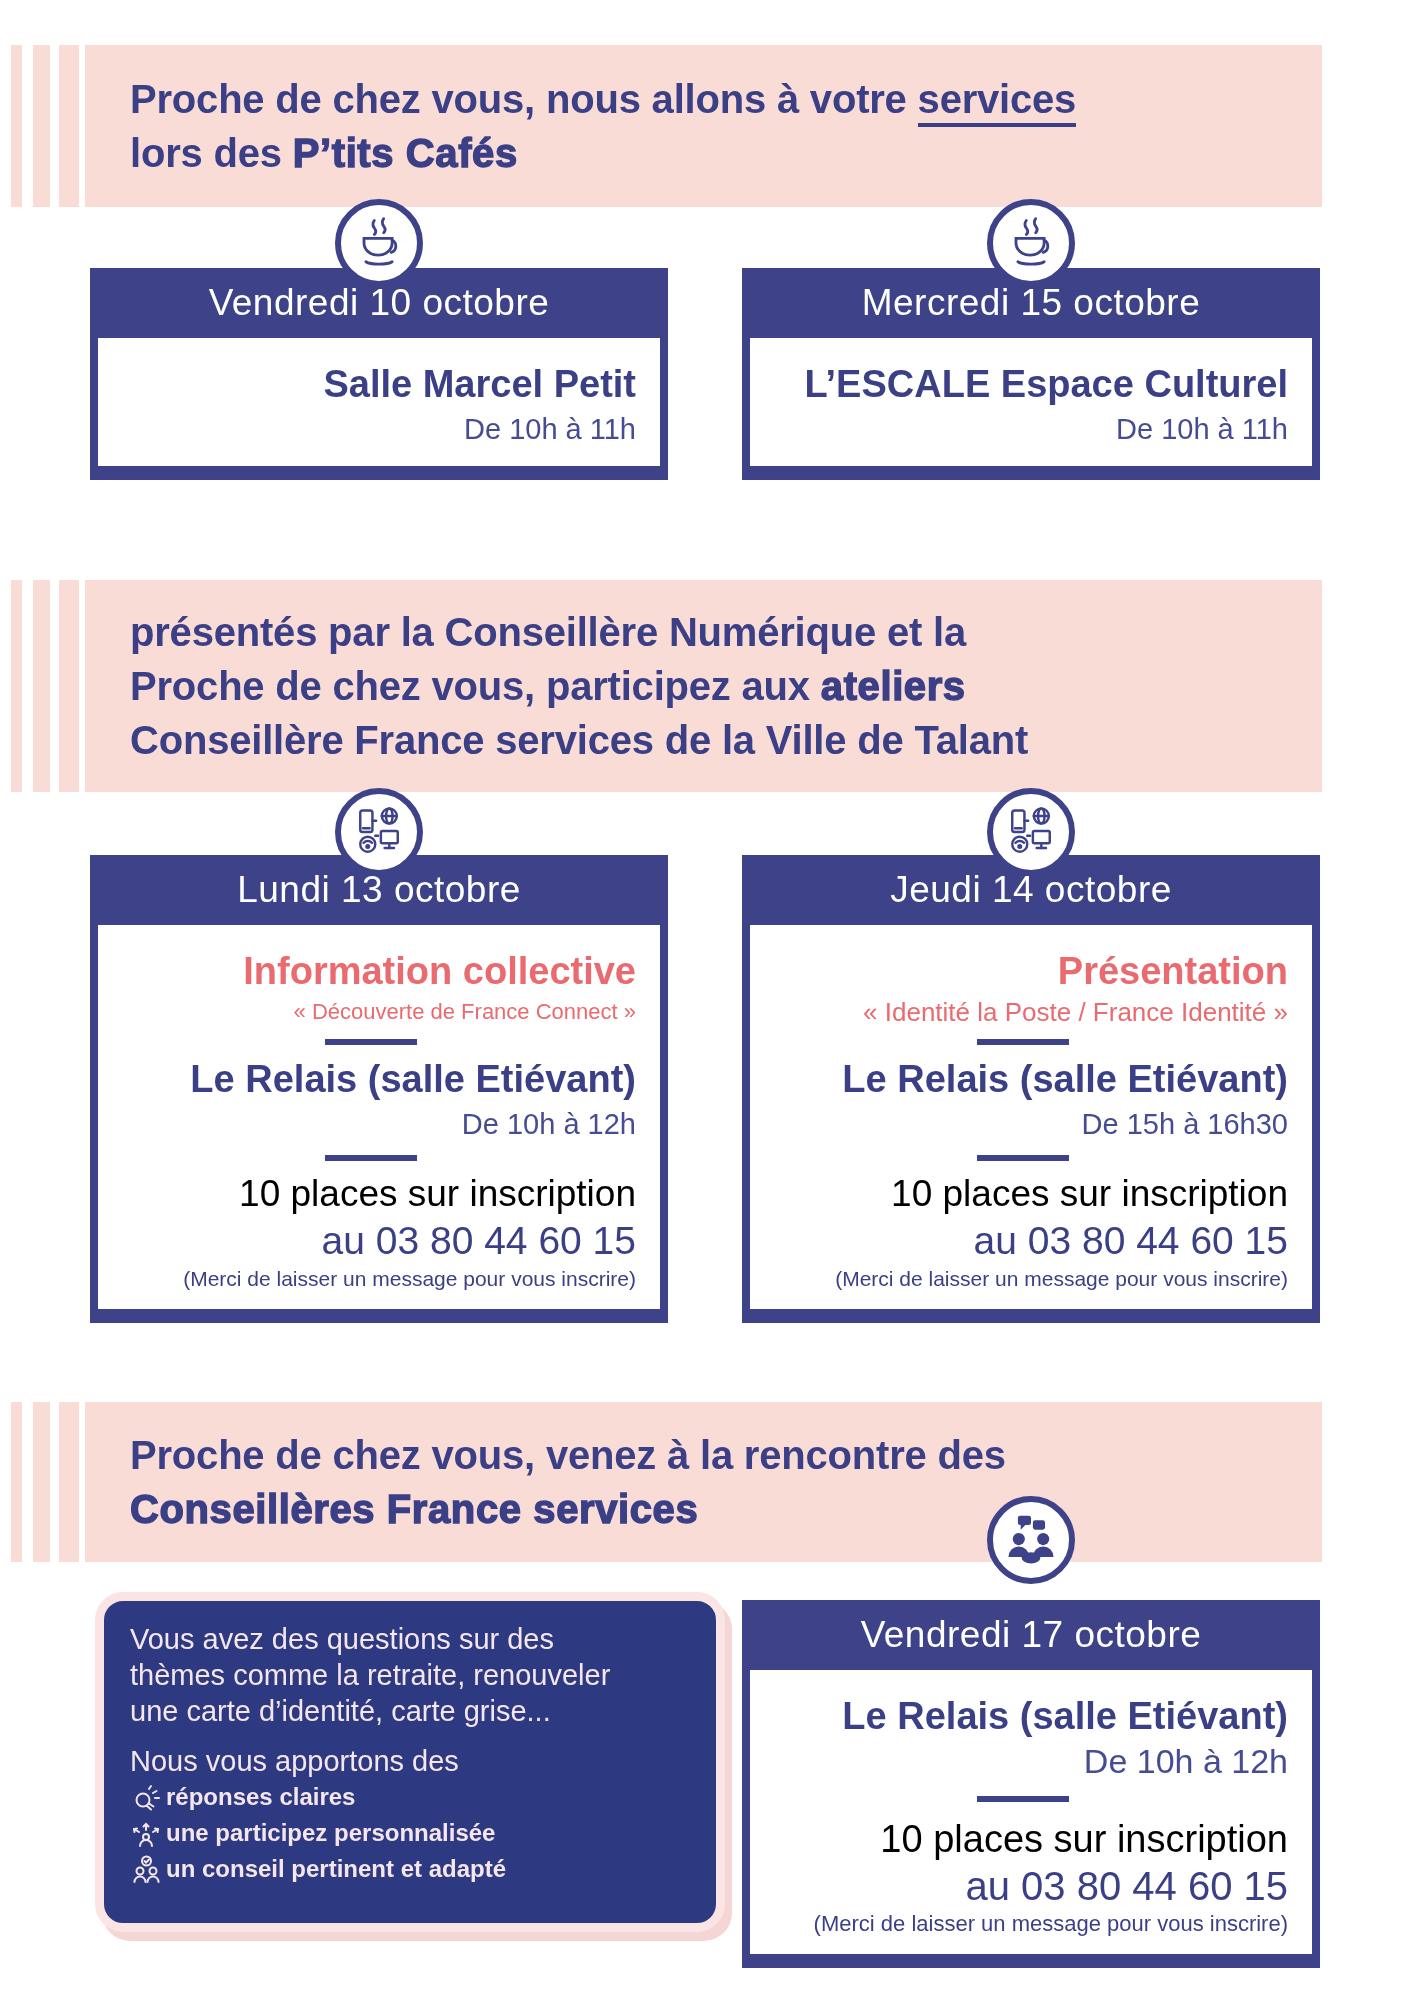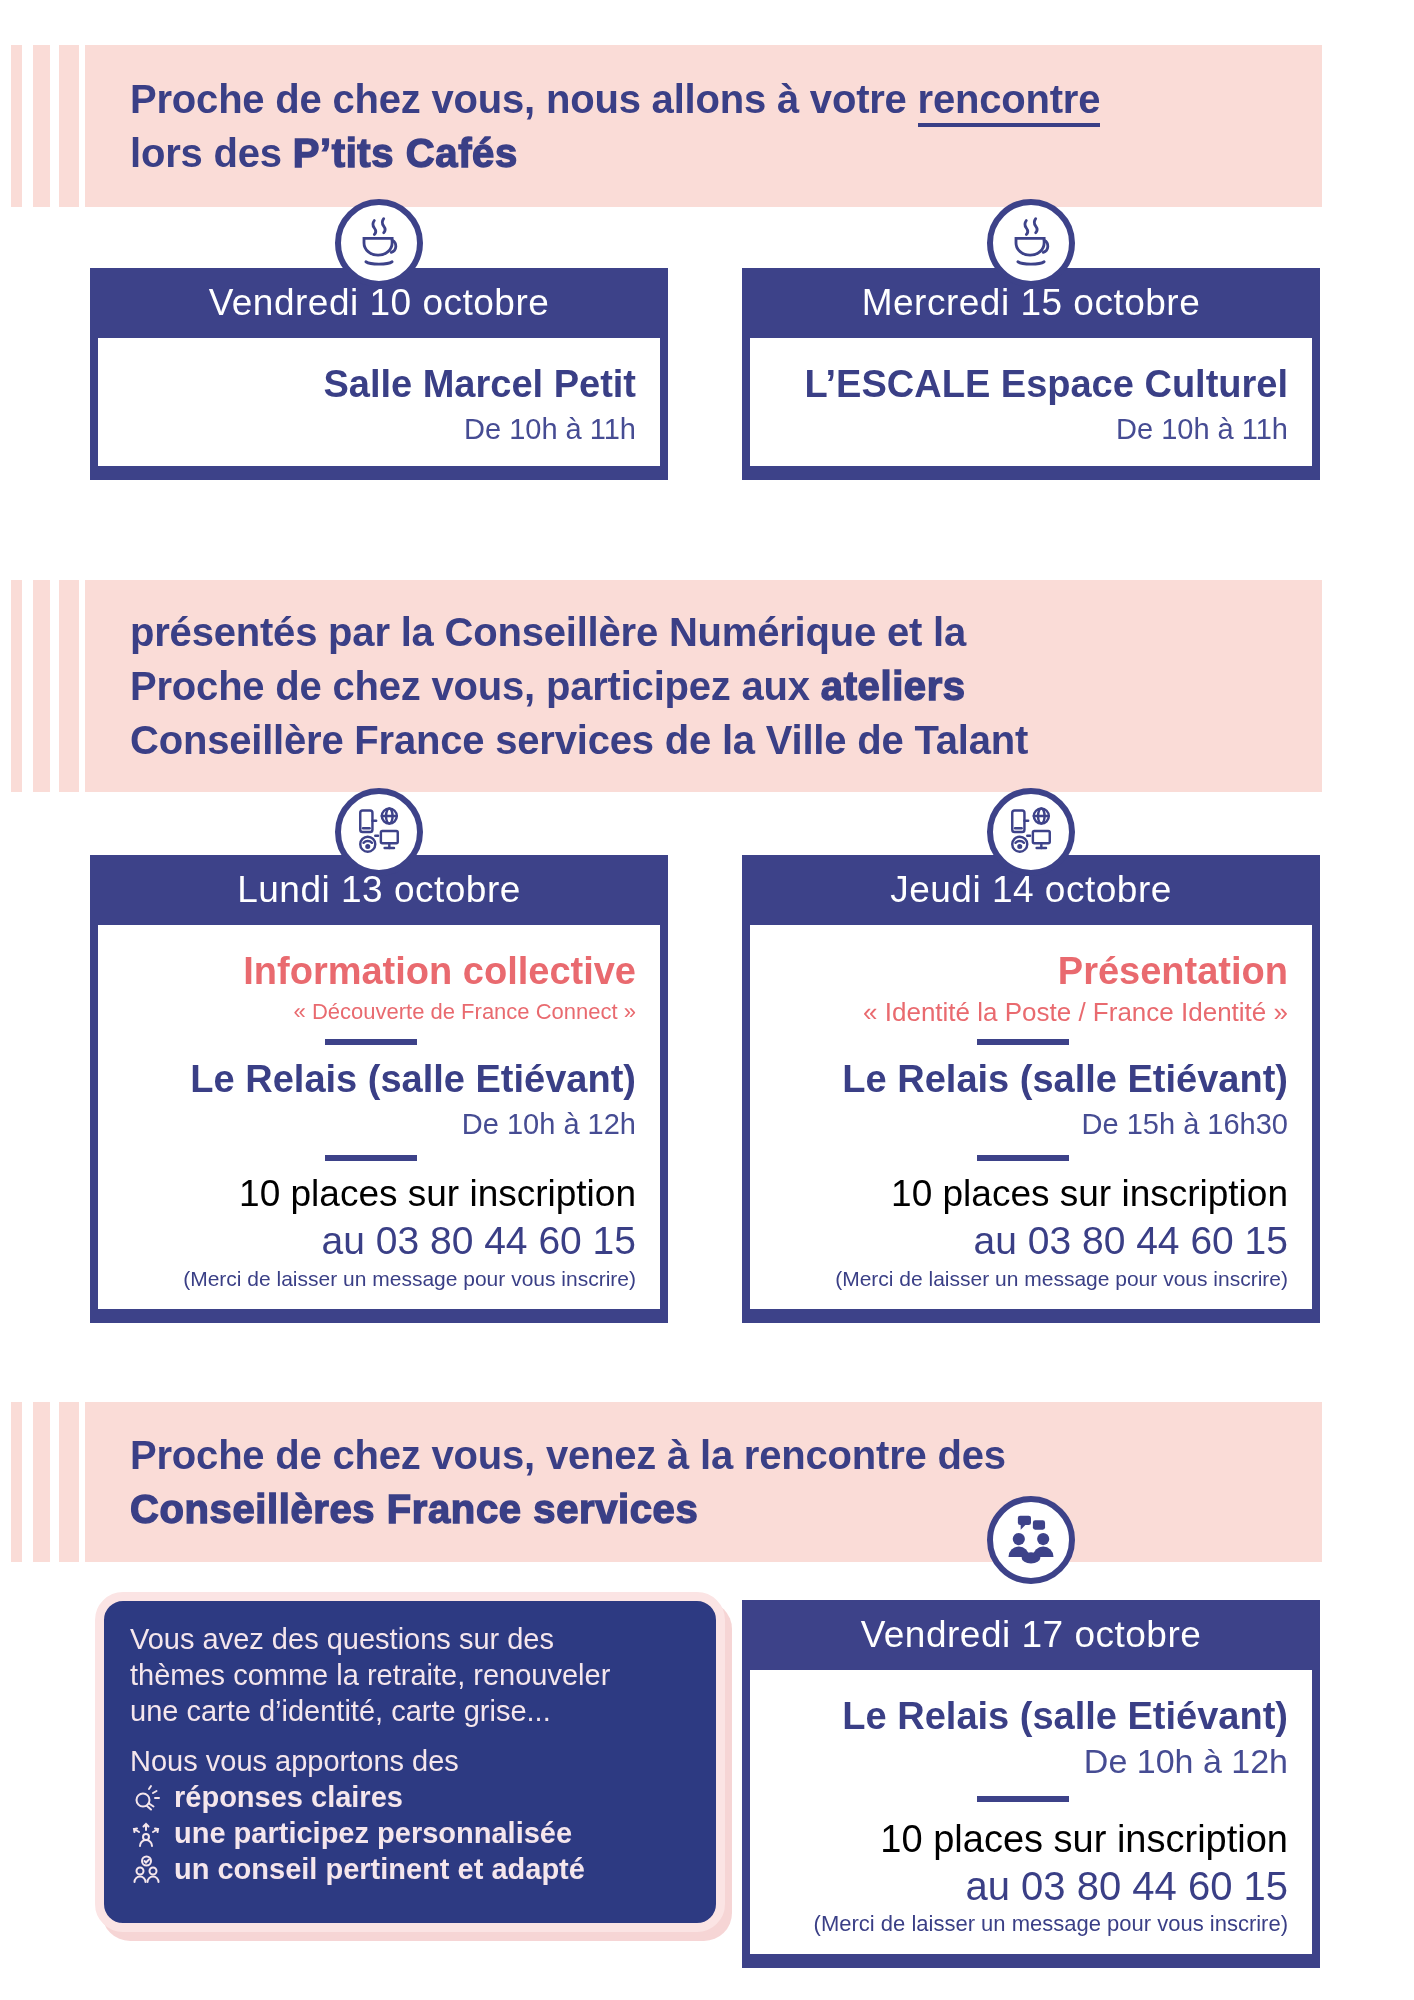--- a/index.html
+++ b/index.html
@@ -35,35 +35,35 @@
   .event-subtitle{font-size:22px;font-weight:400;color:#e96a6f;line-height:34px;}
   .places{font-size:37px;font-weight:400;color:#000000;line-height:46px;margin-top:2px;}
   .phone{font-size:39px;font-weight:400;color:#3a3f86;line-height:48px;}
   .note{font-size:21px;font-weight:400;color:#3a3f86;line-height:28px;}
   
   .info-box{position:absolute;left:95px;top:1592px;width:630px;height:340px;background:#2d3a82;
             border:9px solid #fbe4e4;border-radius:28px;box-sizing:border-box;
             box-shadow:7px 9px 0 rgba(244,206,206,0.85);padding:20px 26px;color:#f5e6ec;}
   .info-par{font-size:29px;line-height:36px;max-width:492px;}
   .info-intro{font-size:29px;line-height:36px;margin-top:14px;}
-  .bullet{display:flex;align-items:center;gap:12px;font-size:29px;font-weight:700;line-height:36px;}
+  .bullet{display:flex;align-items:center;gap:4px;font-size:24px;font-weight:700;line-height:36px;}
   .bullet svg{width:32px;height:32px;flex:0 0 32px;}
 </style>
 </head>
 <body>
 
 <div class="page">
 
   <div class="stripes" style="top:45px;height:162px;">
       <i></i>
       <i></i>
       <i></i>
     </div>
   <div class="banner" style="top:45px;height:162px;">
-    <div class="bline"><span>Proche de chez vous, nous allons à votre </span><span class="und">rencontre</span></div>
+    <div class="bline"><span>Proche de chez vous, nous allons à votre </span><span class="und">services</span></div>
     <div class="bline"><span>lors des </span><span class="xb">P’tits Cafés</span></div>
   </div>
 
   <div class="icon-circle" style="left:335px;top:199px;">
     <svg viewBox="0 0 64 64" fill="none" stroke="#3d4289" stroke-width="3" stroke-linecap="round">
       <path d="M27 8 q-3 4 0 8 q3 4 0 7"></path>
         <path d="M37 6 q-3 4 0 8 q3 4 0 7"></path>
       <path d="M16 27 h30 v5 a15 13 0 0 1 -30 0 z"></path>
       <path d="M46 29 a7 7 0 0 1 -1 13"></path>
       <path d="M18 52 a15 4 0 0 0 28 0"></path>

